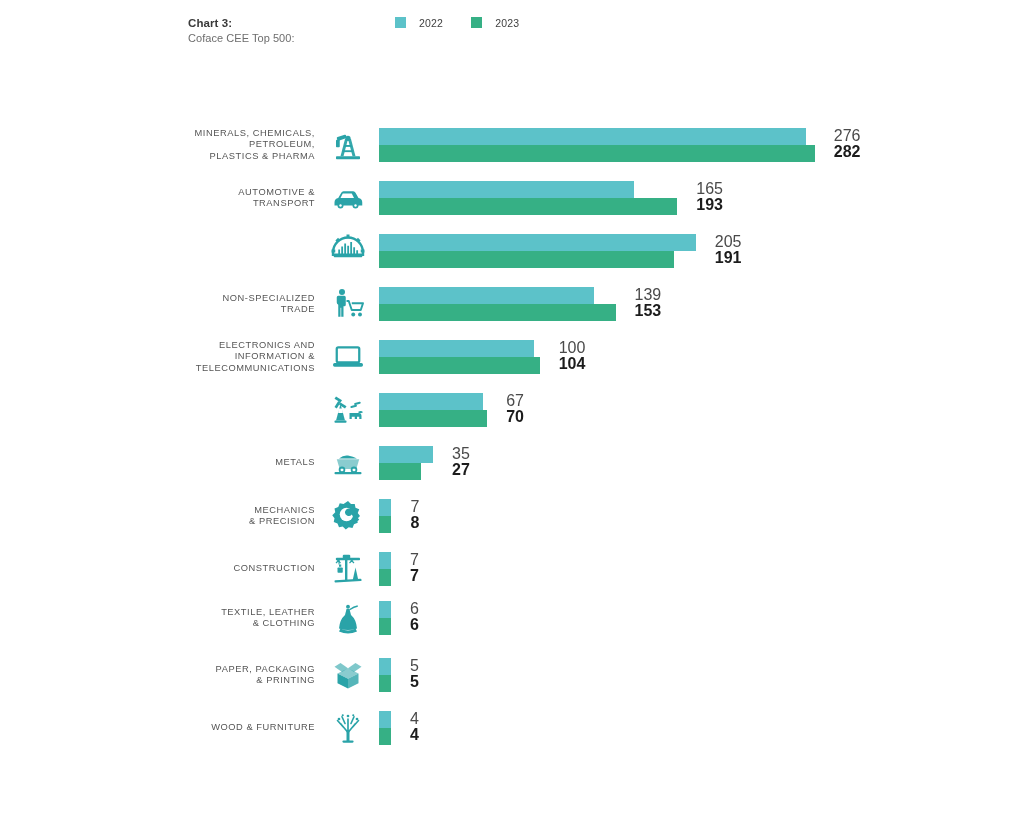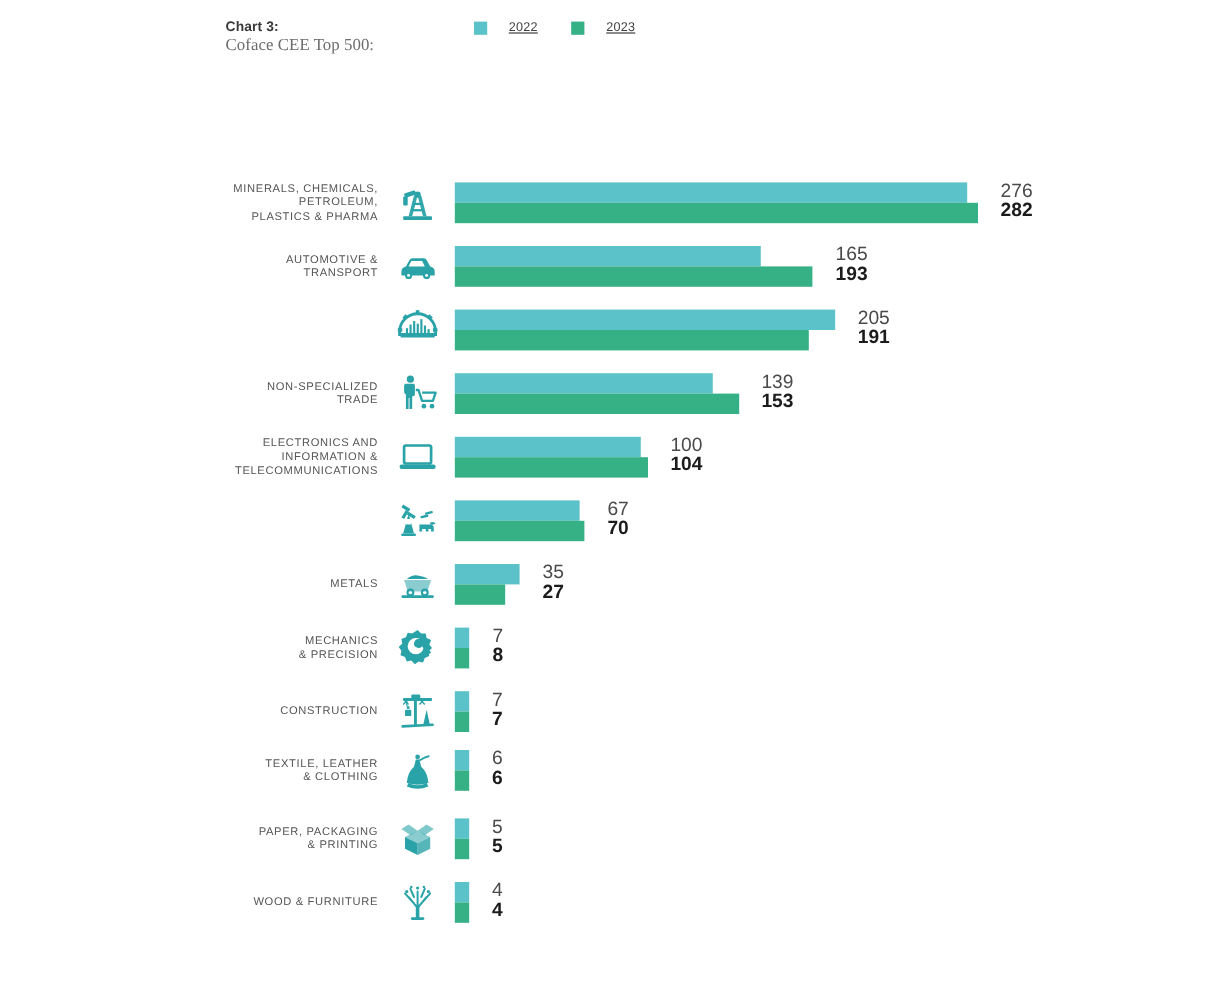--- a/index.html
+++ b/index.html
@@ -24,41 +24,38 @@
     width: 300px;
   }
   #chart-label {
     font-size: 11.5px;
     font-weight: bold;
     color: #3a3a3a;
     letter-spacing: .1px;
     line-height: 15px;
   }
   .subtitle-line {
-    font-size: 14px;
+    font-size: 11px;
     color: #6d6d6d;
     line-height: 15px;
     letter-spacing: .05px;
-    font-family: Liberation Serif, serif;
   }
 
   
   #legend {
     position: absolute;
     left: 395px;
     top: 17px;
     display: flex;
     gap: 28px;
     align-items: center;
   }
   .legend-item {
     display: flex;
-    align-items: center;
-    gap: 18px;
-    text-decoration: underline;
+    gap: 13px;
   }
   .legend-swatch {
     width: 11px;
     height: 11px;
     display: block;
   }
   .legend-text {
     font-size: 10.5px;
     color: #3f3f3f;
     letter-spacing: .2px;
@@ -69,21 +66,20 @@
     position: absolute;
     left: 0;
     top: 0;
     width: 1024px;
     height: 821px;
   }
   .row {
     position: absolute;
     left: 0;
     width: 1024px;
-    margin-top: 24px;
   }
   .row-label {
     position: absolute;
     right: 709px;       
     width: 210px;
     text-align: right;
     font-size: 9.3px;
     letter-spacing: .55px;
     color: #555555;
     line-height: 11.5px;

